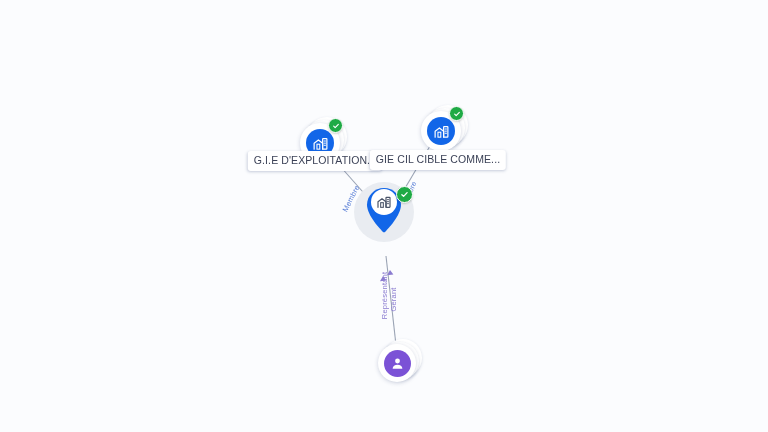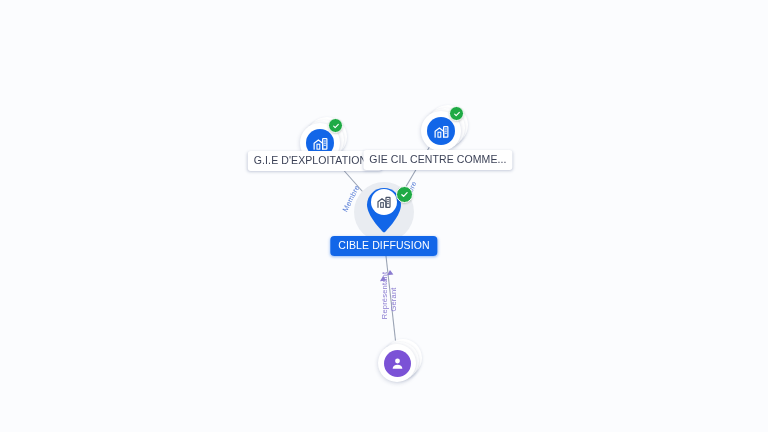--- a/index.html
+++ b/index.html
@@ -220,21 +220,21 @@
           <rect x="7" y="13" width="4" height="7" stroke="#ffffff" stroke-width="1.5"></rect>
         </svg>
       </div>
     </div>
     <div class="badge badge-sm">
       <svg width="8" height="8" viewBox="0 0 24 24" fill="none">
         <path d="M5 12.5l4.5 4.5L19 7" stroke="#ffffff" stroke-width="3.4" stroke-linecap="round" stroke-linejoin="round"></path>
       </svg>
     </div>
   </div>
-  <div class="chip" style="left:438px; top:150px;">GIE CIL CENTRE COMME...</div>
+  <div class="chip" style="left:438px; top:150px;">GIE CIL CIBLE COMME...</div>
 
   <div class="node main-node" style="left:384px; top:212px;">
     <div class="main-halo"></div>
     <div class="pin-wrap">
       <svg width="44" height="52" viewBox="0 0 44 52" fill="none">
         <path d="M22 3C12.6 3 5 10.5 5 19.8c0 10.6 13.2 24.4 16.1 27.3a1.3 1.3 0 0 0 1.8 0C25.8 44.2 39 30.4 39 19.8 39 10.5 31.4 3 22 3z" fill="#1266e8"></path>
       </svg>
     </div>
     <div class="pin-inner-disc">
       <svg width="16" height="16" viewBox="0 0 24 24" fill="none">
@@ -243,21 +243,20 @@
         <path d="M17 8.5h2M17 11.5h2M17 14.5h2" stroke="#4a5468" stroke-width="1.4" stroke-linecap="round"></path>
         <rect x="7" y="13" width="4" height="7" stroke="#4a5468" stroke-width="1.6"></rect>
       </svg>
     </div>
     <div class="badge badge-lg">
       <svg width="9" height="9" viewBox="0 0 24 24" fill="none">
         <path d="M5 12.5l4.5 4.5L19 7" stroke="#ffffff" stroke-width="3.4" stroke-linecap="round" stroke-linejoin="round"></path>
       </svg>
     </div>
   </div>
-  <div class="chip chip-primary" style="left:384px; top:236px;">CIBLE DIFFUSION</div>
 
   <div class="node pr-node" style="left:397px; top:363px;">
     <div class="stack stack-a"></div>
     <div class="stack stack-b"></div>
     <div class="pr-ring">
       <div class="pr-disc">
         <svg width="15" height="15" viewBox="0 0 24 24" fill="#ffffff">
           <circle cx="12" cy="8" r="3.9"></circle>
           <path d="M4.2 20.5c0-4.3 3.5-6.6 7.8-6.6s7.8 2.3 7.8 6.6z"></path>
         </svg>

